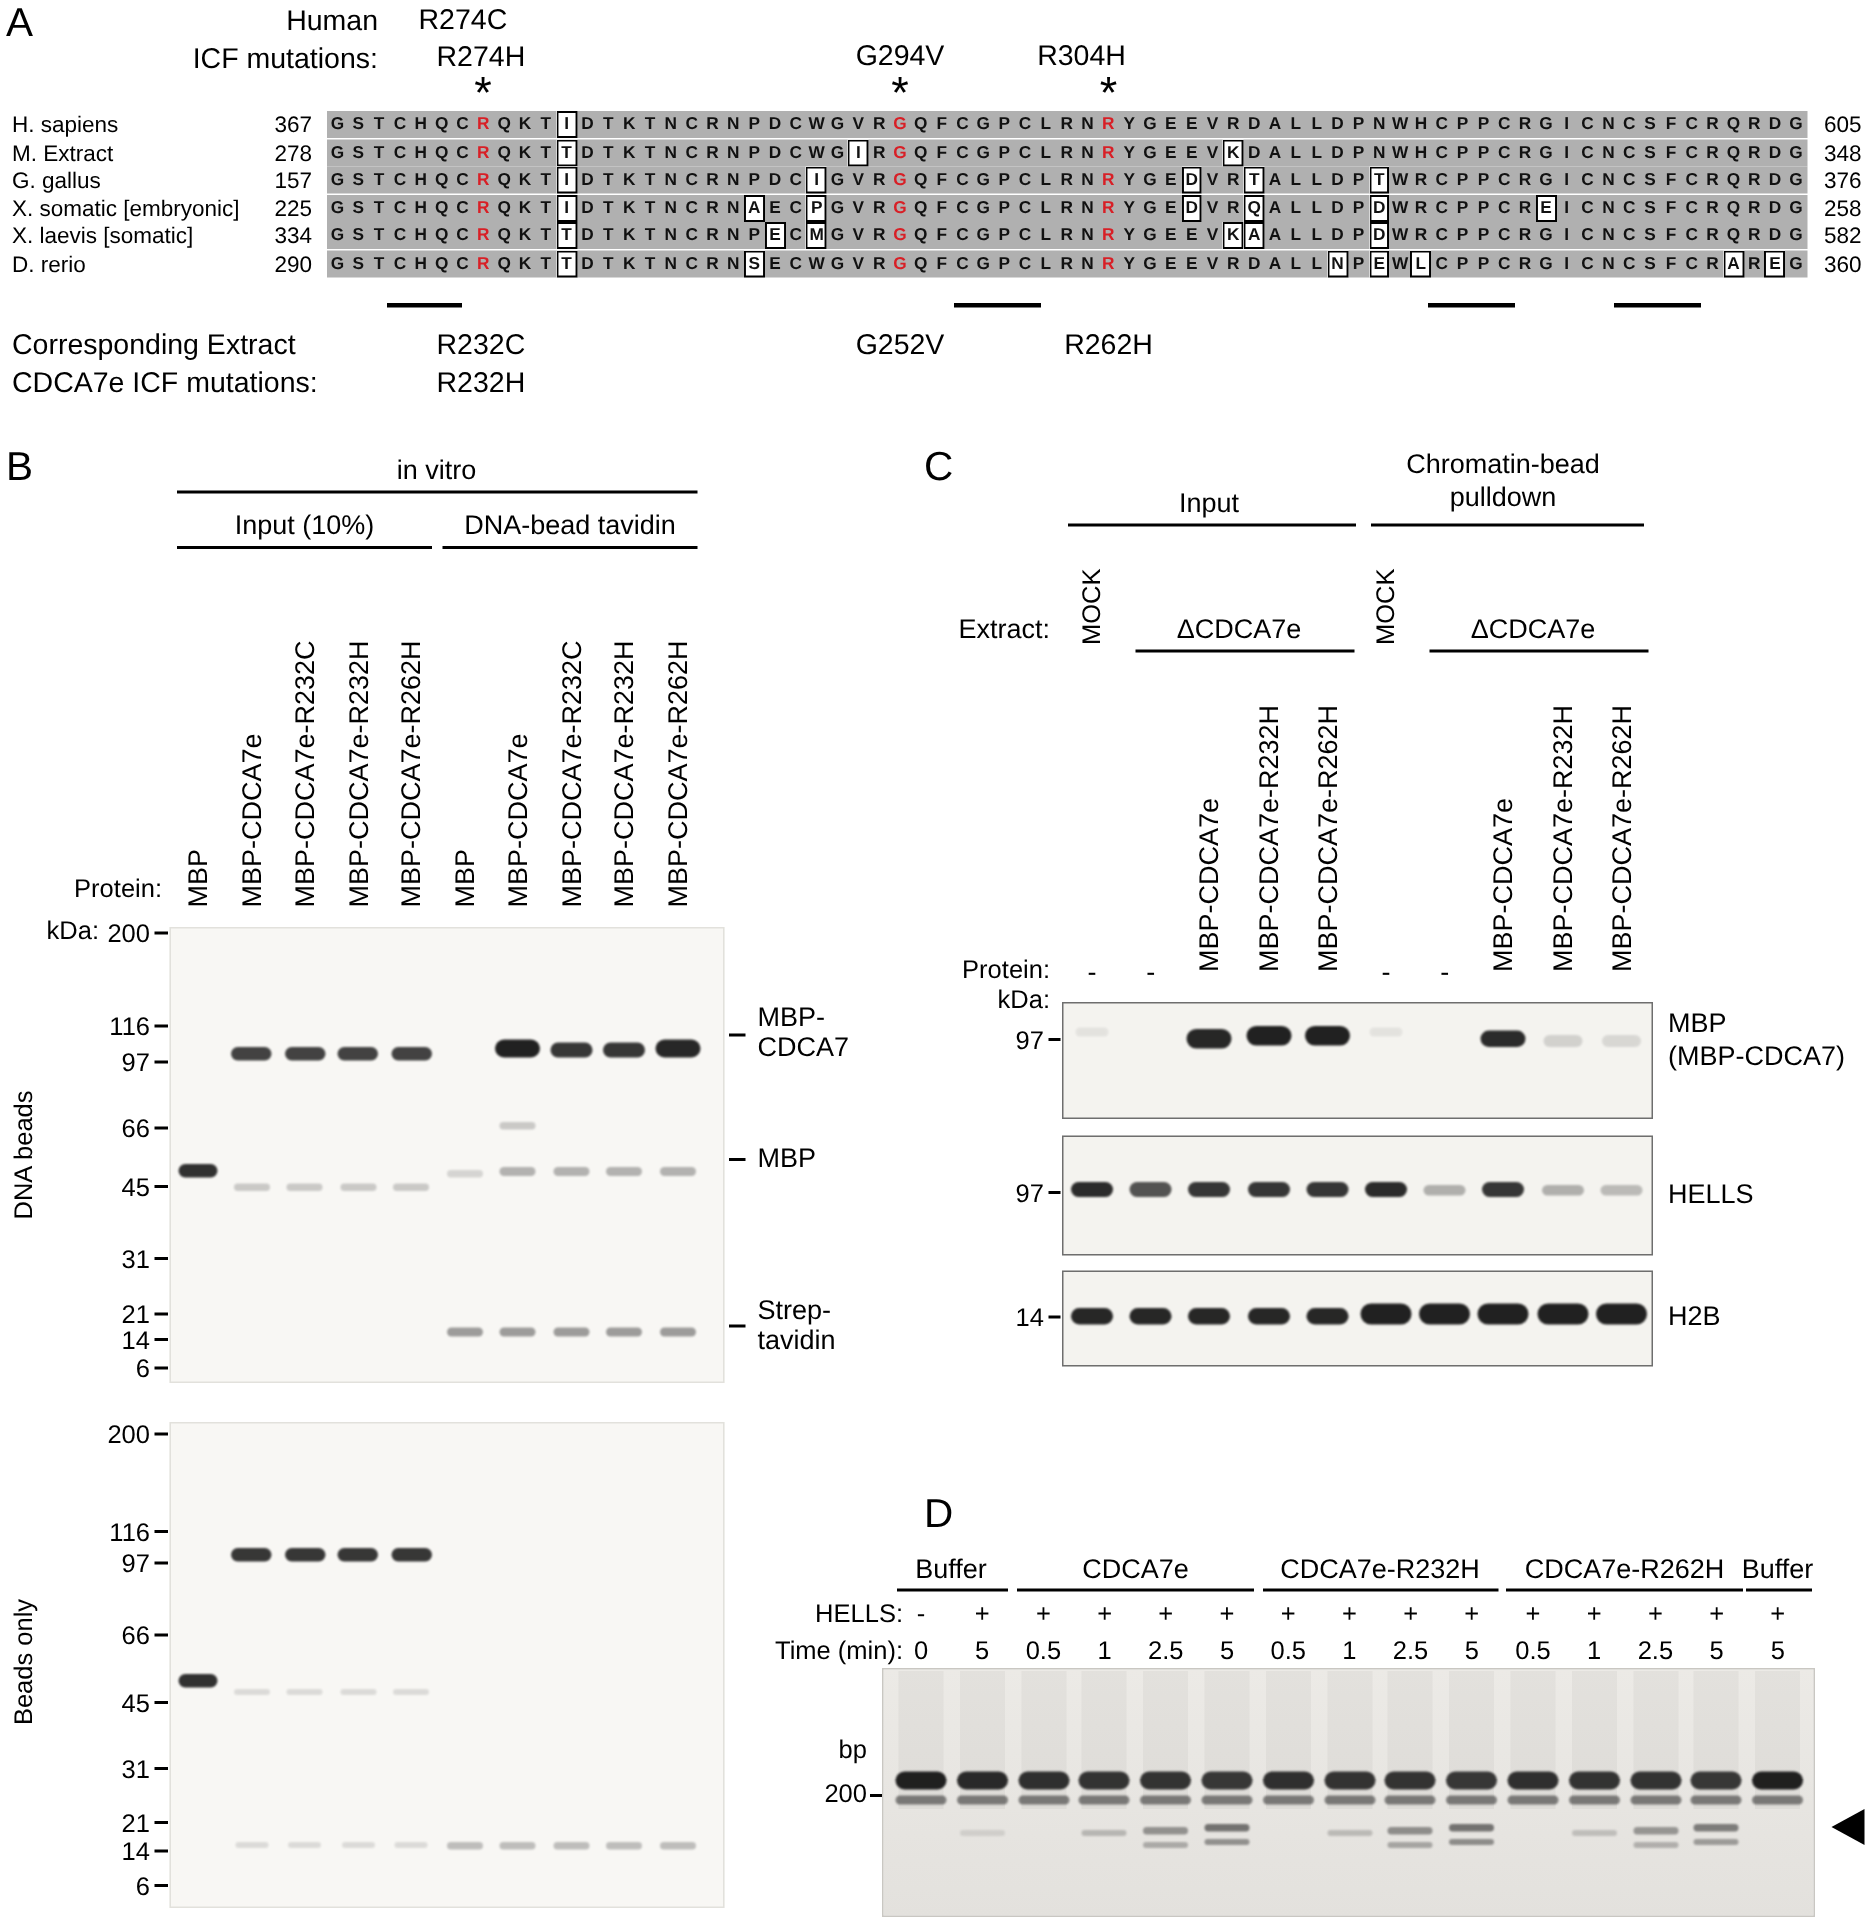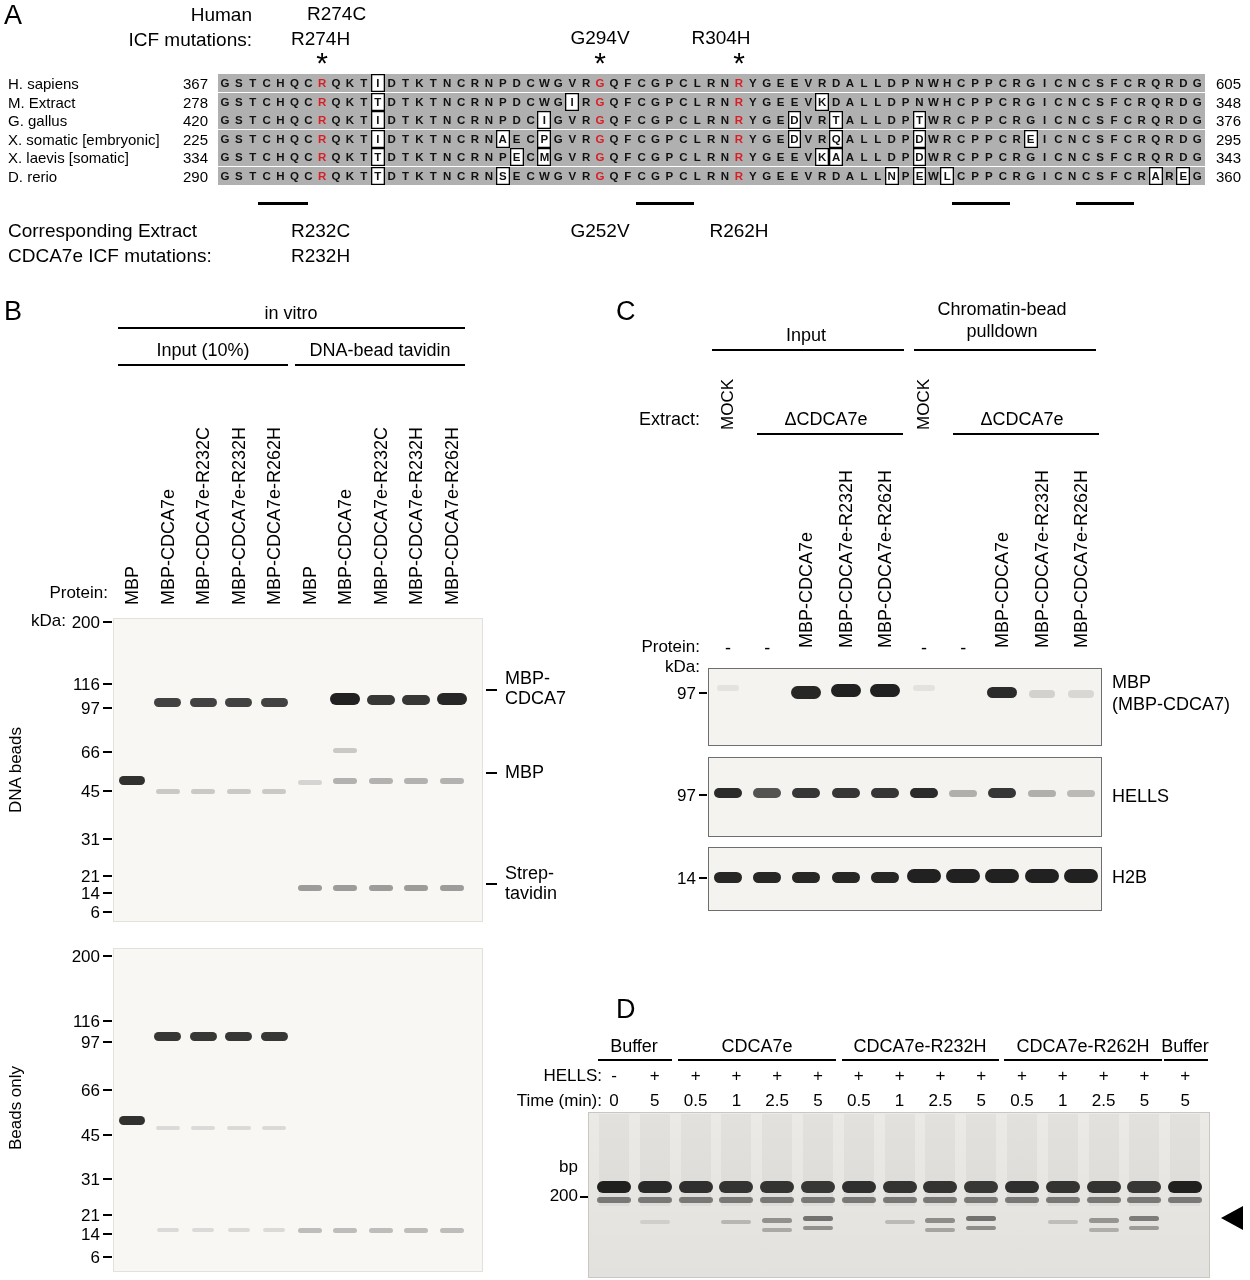--- a/index.html
+++ b/index.html
@@ -22,21 +22,21 @@
            border-bottom:12px solid transparent; border-right:22px solid #000; }
 </style>
 </head>
 <body>
 
 <div id="fig">
 
   <div class="abs pl" style="left:4px;top:0px">A</div>
   <div class="abs t19 r" style="left:60px;top:4px;width:192px">Human</div>
   <div class="abs t19 r" style="left:60px;top:29px;width:192px">ICF mutations:</div>
-  <div class="abs t19" style="left:307px;top:3px">R274C</div>
+  <div class="abs t19" style="left:279px;top:3px">R274C</div>
   <div class="abs t19" style="left:291px;top:28px">R274H</div>
   <div class="abs t19 c" style="left:550px;top:27px;width:100px">G294V</div>
   <div class="abs t19 c" style="left:671px;top:27px;width:100px">R304H</div>
   <div class="abs ast c" style="left:302px;top:46px;width:40px">*</div>
   <div class="abs ast c" style="left:580px;top:46px;width:40px">*</div>
   <div class="abs ast c" style="left:719px;top:46px;width:40px">*</div>
 
   <div class="abs ul" style="left:258px;top:202px;width:50px"></div>
   <div class="abs ul" style="left:636px;top:202px;width:58px"></div>
   <div class="abs ul" style="left:952px;top:202px;width:58px"></div>
@@ -256,21 +256,21 @@
       <div class="abs" style="position: static; flex: 0 0 13.9px; text-align: center; font-size: 11.5px; font-weight: 700; line-height: 18px; color: rgb(17, 17, 17);">F</div>
       <div class="abs" style="position: static; flex: 0 0 13.9px; text-align: center; font-size: 11.5px; font-weight: 700; line-height: 18px; color: rgb(17, 17, 17);">C</div>
       <div class="abs" style="position: static; flex: 0 0 13.9px; text-align: center; font-size: 11.5px; font-weight: 700; line-height: 18px; color: rgb(17, 17, 17);">R</div>
       <div class="abs" style="position: static; flex: 0 0 13.9px; text-align: center; font-size: 11.5px; font-weight: 700; line-height: 18px; color: rgb(17, 17, 17);">Q</div>
       <div class="abs" style="position: static; flex: 0 0 13.9px; text-align: center; font-size: 11.5px; font-weight: 700; line-height: 18px; color: rgb(17, 17, 17);">R</div>
       <div class="abs" style="position: static; flex: 0 0 13.9px; text-align: center; font-size: 11.5px; font-weight: 700; line-height: 18px; color: rgb(17, 17, 17);">D</div>
       <div class="abs" style="position: static; flex: 0 0 13.9px; text-align: center; font-size: 11.5px; font-weight: 700; line-height: 18px; color: rgb(17, 17, 17);">G</div>
     </div>
     <div class="abs" style="left: 1216px; top: 93.6px; font-size: 15px;">348</div>
     <div class="abs" style="left: 8px; top: 112.2px; font-size: 15px;">G. gallus</div>
-    <div class="abs" style="left: 158px; top: 112.2px; width: 50px; text-align: right; font-size: 15px;">420</div>
+    <div class="abs" style="left: 158px; top: 112.2px; width: 50px; text-align: right; font-size: 15px;">157</div>
     <div class="abs" style="left: 218px; top: 111.2px; width: 986.9px; height: 18px; display: flex; background: rgb(176, 176, 176);">
       <div class="abs" style="position: static; flex: 0 0 13.9px; text-align: center; font-size: 11.5px; font-weight: 700; line-height: 18px; color: rgb(17, 17, 17);">G</div>
       <div class="abs" style="position: static; flex: 0 0 13.9px; text-align: center; font-size: 11.5px; font-weight: 700; line-height: 18px; color: rgb(17, 17, 17);">S</div>
       <div class="abs" style="position: static; flex: 0 0 13.9px; text-align: center; font-size: 11.5px; font-weight: 700; line-height: 18px; color: rgb(17, 17, 17);">T</div>
       <div class="abs" style="position: static; flex: 0 0 13.9px; text-align: center; font-size: 11.5px; font-weight: 700; line-height: 18px; color: rgb(17, 17, 17);">C</div>
       <div class="abs" style="position: static; flex: 0 0 13.9px; text-align: center; font-size: 11.5px; font-weight: 700; line-height: 18px; color: rgb(17, 17, 17);">H</div>
       <div class="abs" style="position: static; flex: 0 0 13.9px; text-align: center; font-size: 11.5px; font-weight: 700; line-height: 18px; color: rgb(17, 17, 17);">Q</div>
       <div class="abs" style="position: static; flex: 0 0 13.9px; text-align: center; font-size: 11.5px; font-weight: 700; line-height: 18px; color: rgb(17, 17, 17);">C</div>
       <div class="abs" style="position: static; flex: 0 0 13.9px; text-align: center; font-size: 11.5px; font-weight: 700; line-height: 18px; color: rgb(216, 31, 38);">R</div>
       <div class="abs" style="position: static; flex: 0 0 13.9px; text-align: center; font-size: 11.5px; font-weight: 700; line-height: 18px; color: rgb(17, 17, 17);">Q</div>
@@ -406,21 +406,21 @@
       <div class="abs" style="position: static; flex: 0 0 13.9px; text-align: center; font-size: 11.5px; font-weight: 700; line-height: 18px; color: rgb(17, 17, 17);">C</div>
       <div class="abs" style="position: static; flex: 0 0 13.9px; text-align: center; font-size: 11.5px; font-weight: 700; line-height: 18px; color: rgb(17, 17, 17);">S</div>
       <div class="abs" style="position: static; flex: 0 0 13.9px; text-align: center; font-size: 11.5px; font-weight: 700; line-height: 18px; color: rgb(17, 17, 17);">F</div>
       <div class="abs" style="position: static; flex: 0 0 13.9px; text-align: center; font-size: 11.5px; font-weight: 700; line-height: 18px; color: rgb(17, 17, 17);">C</div>
       <div class="abs" style="position: static; flex: 0 0 13.9px; text-align: center; font-size: 11.5px; font-weight: 700; line-height: 18px; color: rgb(17, 17, 17);">R</div>
       <div class="abs" style="position: static; flex: 0 0 13.9px; text-align: center; font-size: 11.5px; font-weight: 700; line-height: 18px; color: rgb(17, 17, 17);">Q</div>
       <div class="abs" style="position: static; flex: 0 0 13.9px; text-align: center; font-size: 11.5px; font-weight: 700; line-height: 18px; color: rgb(17, 17, 17);">R</div>
       <div class="abs" style="position: static; flex: 0 0 13.9px; text-align: center; font-size: 11.5px; font-weight: 700; line-height: 18px; color: rgb(17, 17, 17);">D</div>
       <div class="abs" style="position: static; flex: 0 0 13.9px; text-align: center; font-size: 11.5px; font-weight: 700; line-height: 18px; color: rgb(17, 17, 17);">G</div>
     </div>
-    <div class="abs" style="left: 1216px; top: 130.8px; font-size: 15px;">295</div>
+    <div class="abs" style="left: 1216px; top: 130.8px; font-size: 15px;">258</div>
     <div class="abs" style="left: 8px; top: 149.4px; font-size: 15px;">X. laevis [somatic]</div>
     <div class="abs" style="left: 158px; top: 149.4px; width: 50px; text-align: right; font-size: 15px;">334</div>
     <div class="abs" style="left: 218px; top: 148.4px; width: 986.9px; height: 18px; display: flex; background: rgb(176, 176, 176);">
       <div class="abs" style="position: static; flex: 0 0 13.9px; text-align: center; font-size: 11.5px; font-weight: 700; line-height: 18px; color: rgb(17, 17, 17);">G</div>
       <div class="abs" style="position: static; flex: 0 0 13.9px; text-align: center; font-size: 11.5px; font-weight: 700; line-height: 18px; color: rgb(17, 17, 17);">S</div>
       <div class="abs" style="position: static; flex: 0 0 13.9px; text-align: center; font-size: 11.5px; font-weight: 700; line-height: 18px; color: rgb(17, 17, 17);">T</div>
       <div class="abs" style="position: static; flex: 0 0 13.9px; text-align: center; font-size: 11.5px; font-weight: 700; line-height: 18px; color: rgb(17, 17, 17);">C</div>
       <div class="abs" style="position: static; flex: 0 0 13.9px; text-align: center; font-size: 11.5px; font-weight: 700; line-height: 18px; color: rgb(17, 17, 17);">H</div>
       <div class="abs" style="position: static; flex: 0 0 13.9px; text-align: center; font-size: 11.5px; font-weight: 700; line-height: 18px; color: rgb(17, 17, 17);">Q</div>
       <div class="abs" style="position: static; flex: 0 0 13.9px; text-align: center; font-size: 11.5px; font-weight: 700; line-height: 18px; color: rgb(17, 17, 17);">C</div>
@@ -482,21 +482,21 @@
       <div class="abs" style="position: static; flex: 0 0 13.9px; text-align: center; font-size: 11.5px; font-weight: 700; line-height: 18px; color: rgb(17, 17, 17);">C</div>
       <div class="abs" style="position: static; flex: 0 0 13.9px; text-align: center; font-size: 11.5px; font-weight: 700; line-height: 18px; color: rgb(17, 17, 17);">S</div>
       <div class="abs" style="position: static; flex: 0 0 13.9px; text-align: center; font-size: 11.5px; font-weight: 700; line-height: 18px; color: rgb(17, 17, 17);">F</div>
       <div class="abs" style="position: static; flex: 0 0 13.9px; text-align: center; font-size: 11.5px; font-weight: 700; line-height: 18px; color: rgb(17, 17, 17);">C</div>
       <div class="abs" style="position: static; flex: 0 0 13.9px; text-align: center; font-size: 11.5px; font-weight: 700; line-height: 18px; color: rgb(17, 17, 17);">R</div>
       <div class="abs" style="position: static; flex: 0 0 13.9px; text-align: center; font-size: 11.5px; font-weight: 700; line-height: 18px; color: rgb(17, 17, 17);">Q</div>
       <div class="abs" style="position: static; flex: 0 0 13.9px; text-align: center; font-size: 11.5px; font-weight: 700; line-height: 18px; color: rgb(17, 17, 17);">R</div>
       <div class="abs" style="position: static; flex: 0 0 13.9px; text-align: center; font-size: 11.5px; font-weight: 700; line-height: 18px; color: rgb(17, 17, 17);">D</div>
       <div class="abs" style="position: static; flex: 0 0 13.9px; text-align: center; font-size: 11.5px; font-weight: 700; line-height: 18px; color: rgb(17, 17, 17);">G</div>
     </div>
-    <div class="abs" style="left: 1216px; top: 149.4px; font-size: 15px;">343</div>
+    <div class="abs" style="left: 1216px; top: 149.4px; font-size: 15px;">582</div>
     <div class="abs" style="left: 8px; top: 168px; font-size: 15px;">D. rerio</div>
     <div class="abs" style="left: 158px; top: 168px; width: 50px; text-align: right; font-size: 15px;">290</div>
     <div class="abs" style="left: 218px; top: 167px; width: 986.9px; height: 18px; display: flex; background: rgb(176, 176, 176);">
       <div class="abs" style="position: static; flex: 0 0 13.9px; text-align: center; font-size: 11.5px; font-weight: 700; line-height: 18px; color: rgb(17, 17, 17);">G</div>
       <div class="abs" style="position: static; flex: 0 0 13.9px; text-align: center; font-size: 11.5px; font-weight: 700; line-height: 18px; color: rgb(17, 17, 17);">S</div>
       <div class="abs" style="position: static; flex: 0 0 13.9px; text-align: center; font-size: 11.5px; font-weight: 700; line-height: 18px; color: rgb(17, 17, 17);">T</div>
       <div class="abs" style="position: static; flex: 0 0 13.9px; text-align: center; font-size: 11.5px; font-weight: 700; line-height: 18px; color: rgb(17, 17, 17);">C</div>
       <div class="abs" style="position: static; flex: 0 0 13.9px; text-align: center; font-size: 11.5px; font-weight: 700; line-height: 18px; color: rgb(17, 17, 17);">H</div>
       <div class="abs" style="position: static; flex: 0 0 13.9px; text-align: center; font-size: 11.5px; font-weight: 700; line-height: 18px; color: rgb(17, 17, 17);">Q</div>
       <div class="abs" style="position: static; flex: 0 0 13.9px; text-align: center; font-size: 11.5px; font-weight: 700; line-height: 18px; color: rgb(17, 17, 17);">C</div>

